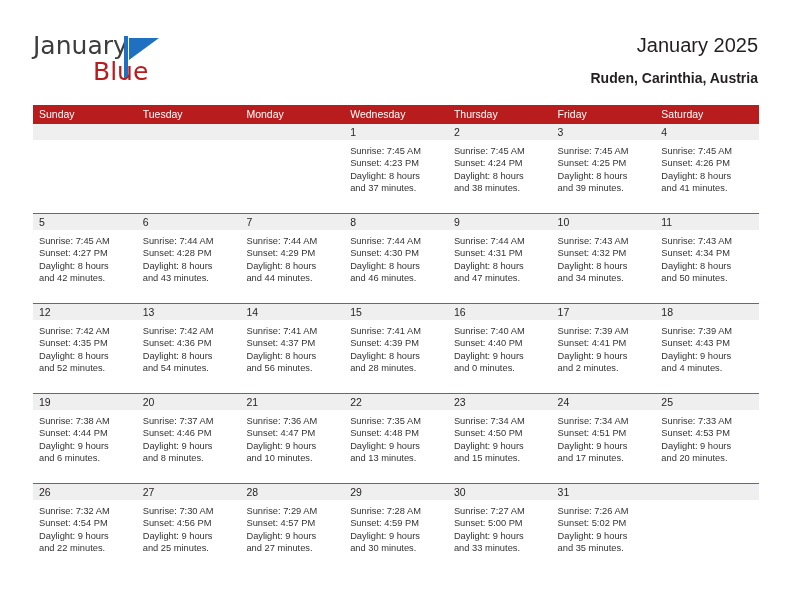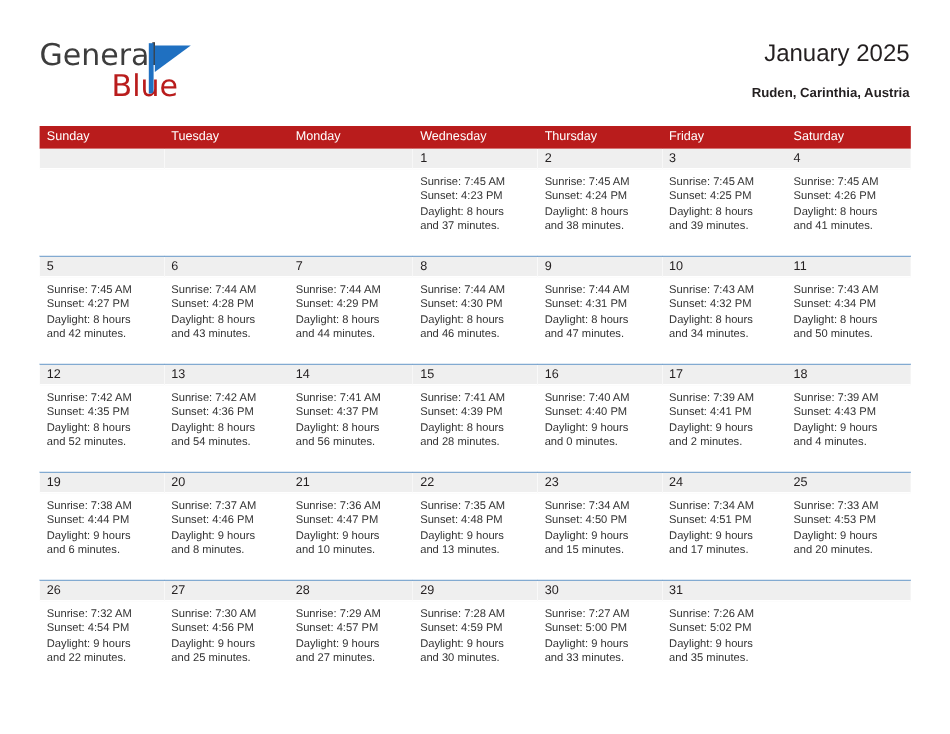--- a/index.html
+++ b/index.html
@@ -78,21 +78,21 @@
     text-align: right;
   }
   .cal-title {
     font-size: 20px;
     font-weight: 400;
     color: #231f20;
     line-height: 34px;
     white-space: nowrap;
   }
   .cal-subtitle {
-    font-size: 11px;
+    font-size: 14px;
     font-weight: 700;
     color: #231f20;
     line-height: 20px;
     margin-top: 6px;
     white-space: nowrap;
   }
 
   
   .calendar {
     position: absolute;
@@ -150,21 +150,21 @@
   .day-info div { white-space: nowrap; }
 </style>
 </head>
 <body>
 
 <div class="page">
 
   <div class="header">
 
     <div class="logo">
-      <span class="logo-general">General</span>
+      <span class="logo-general">January</span>
       <span class="logo-mast"></span>
       <span class="logo-sail"></span>
       <span class="logo-blue">Blue</span>
     </div>
 
     <div class="title-block">
       <div class="cal-title">January 2025</div>
       <div class="cal-subtitle">Ruden, Carinthia, Austria</div>
     </div>
 

